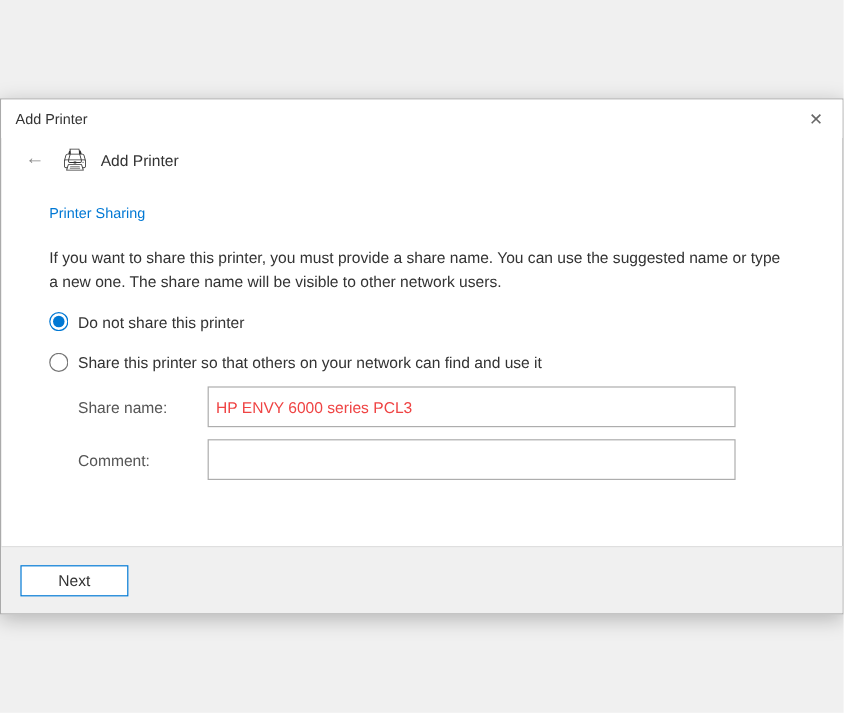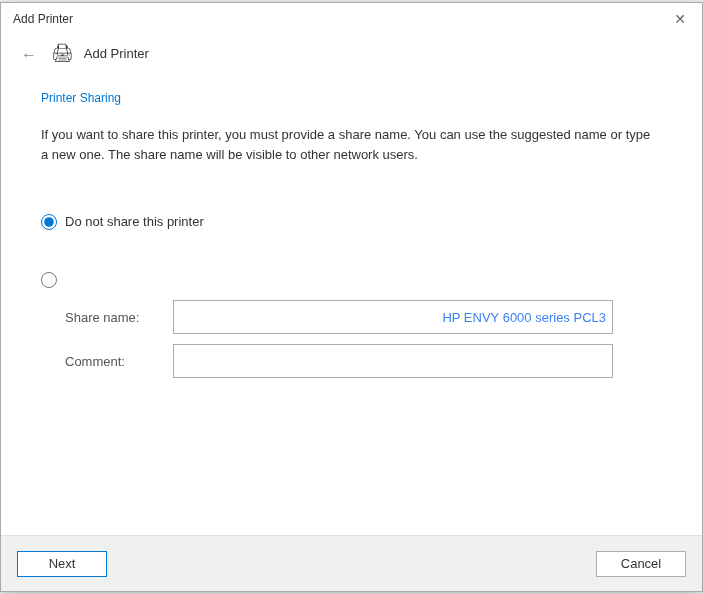--- a/index.html
+++ b/index.html
@@ -15,21 +15,21 @@
       display: flex;
       justify-content: center;
       align-items: center;
       width: 703px;
       height: 594px;
       overflow: hidden;
     }
 
     .window {
       width: 703px;
-      height: 590px;
+      height: 430px;
       background: #ffffff;
       border: 1px solid #aaa;
       box-shadow: 0 4px 16px rgba(0,0,0,0.25);
       display: flex;
       flex-direction: column;
       position: relative;
     }
 
     .title-bar {
       height: 32px;
@@ -104,36 +104,36 @@
       color: #0078d4;
       font-size: 12px;
       font-weight: 400;
       margin-bottom: 20px;
     }
 
     .description {
       color: #333;
       font-size: 13px;
       line-height: 1.5;
-      margin-bottom: 26px;
+      margin-bottom: 16px;
       max-width: 620px;
     }
 
     .radio-group {
       display: flex;
       flex-direction: column;
       gap: 18px;
       margin-bottom: 20px;
     }
 
     .radio-option {
       display: flex;
-      gap: 8px;
-      cursor: pointer;
-      margin-top: 24px;
+      align-items: center;
+      gap: 8px;
+      cursor: pointer;
     }
 
     .radio-option input[type="radio"] {
       width: 16px;
       height: 16px;
       cursor: pointer;
       accent-color: #0078d4;
       flex-shrink: 0;
     }
 
@@ -165,24 +165,23 @@
     }
 
     .field-input {
       flex: 1;
       max-width: 440px;
       height: 26px;
       border: 1px solid #adadad;
       padding: 16px 6px;
       font-size: 13px;
       font-family: 'Segoe UI', Arial, sans-serif;
-      color: #3b82f6;
+      color: #ef4444;
       outline: none;
       background: #fff;
-      text-align: right;
     }
 
     .footer {
       height: 56px;
       background: #f0f0f0;
       border-top: 1px solid #dfdfdf;
       display: flex;
       align-items: center;
       justify-content: space-between;
       padding: 0 16px;
@@ -237,33 +236,33 @@
     <div class="radio-group">
 
       <label class="radio-option">
         <input type="radio" name="share" value="no-share" checked="" style="">
         <span class="radio-label">Do not share this printer</span>
       </label>
 
       <div>
         <label class="radio-option">
           <input type="radio" name="share" value="share" style="">
+          <span class="radio-label">Share this printer so that others on your network can find and use it</span>
         </label>
 
         <div class="share-fields">
           <div class="field-row">
             <span class="field-label">Share name:</span>
             <input type="text" class="field-input" value="HP ENVY 6000 series PCL3" style="">
           </div>
           <div class="field-row">
             <span class="field-label">Comment:</span>
             <input type="text" class="field-input" style="">
           </div>
         </div>
       </div>
     </div>
   </div>
 
   <div class="footer">
     <button class="footer-btn primary">Next</button>
-    <button class="footer-btn">Cancel</button>
   </div>
 </div>
 
 </body></html>

